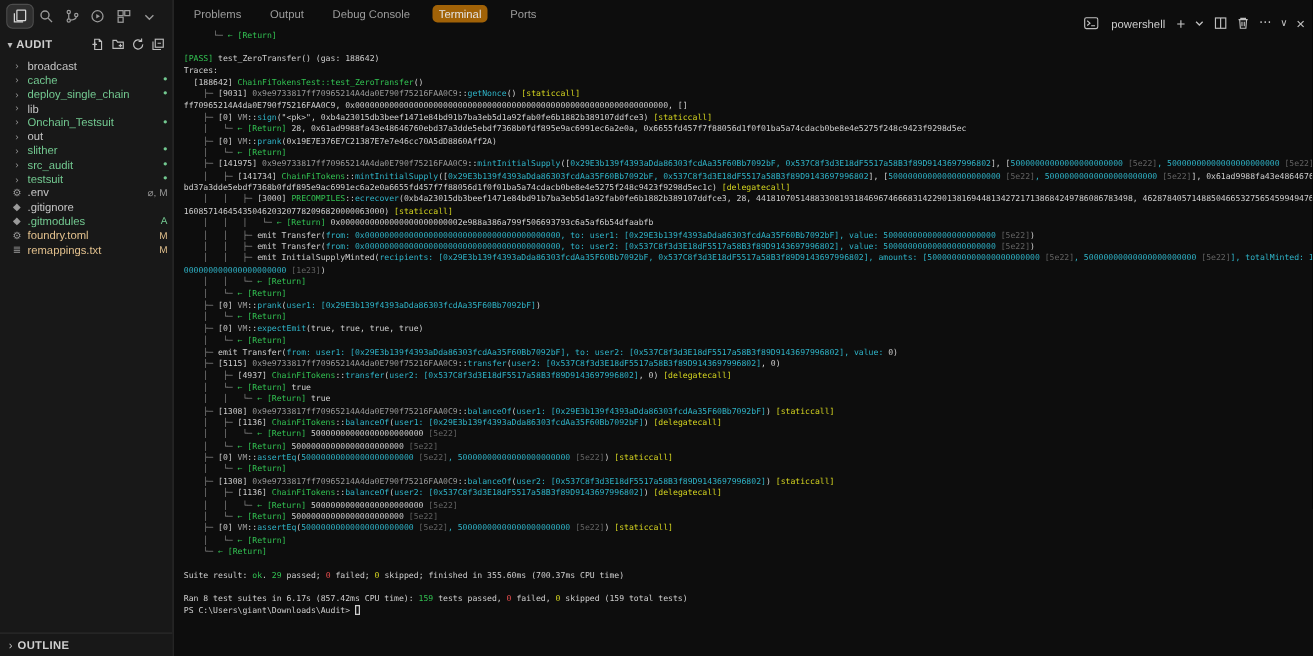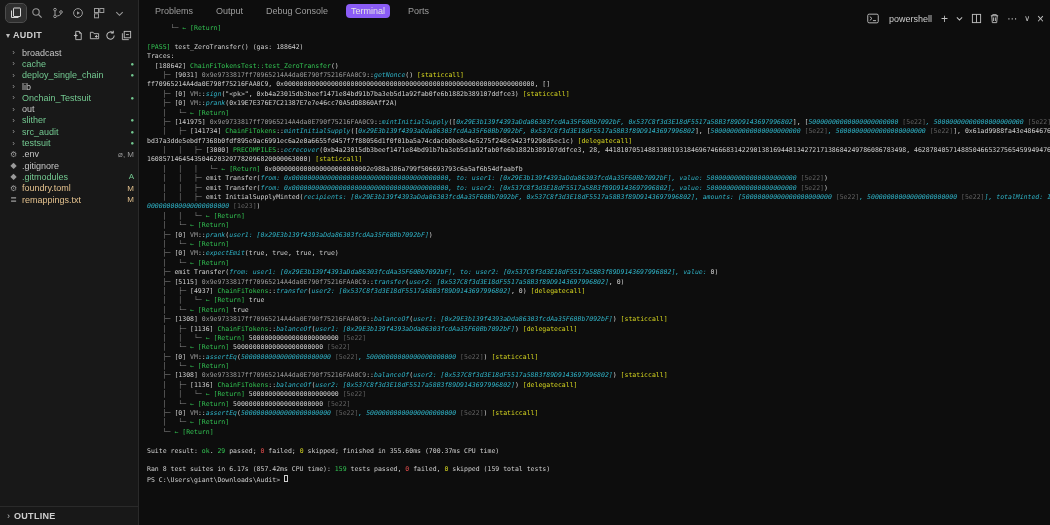--- a/index.html
+++ b/index.html
@@ -40,36 +40,36 @@
                  border-top:1px solid #2a2a2a; display:flex; align-items:center;
                  padding:0 7px; background:#181818; }
   .outline-bar .twist { color:#bdbdbd; font-size:9px; margin-right:4px; }
   .outline-title { color:#cfcfcf; font-size:9px; font-weight:bold; letter-spacing:.3px; }
 
   
   .main { flex:1; display:flex; flex-direction:column; background:#0d0d0d; min-width:0; }
   .panel-bar { height:21px; display:flex; align-items:center; padding:0 6px 0 11px; flex:0 0 auto; }
   .ptabs { display:flex; align-items:flex-end; gap:13px; flex:1; }
   .ptab { font-size:9px; color:#9d9d9d; padding:2px 5px; border-radius:4px; }
-  .ptab.active { color:#e4e4e4; background:#8b5cf6; }
+  .ptab.active { color:#e4e4e4; background:#a16207; }
   .pctrl { display:flex; align-items:center; gap:7px; color:#c0c0c0;margin-top:16px; }
   .pctrl .glyph { font-size:10px; line-height:1; color:#c0c0c0; }
   .shell-label { font-size:9px; color:#cccccc; margin:0 2px 0 3px; }
   .pctrl svg { display:block; }
 
   
   .term { flex:1; padding:3px 0 0 8px; overflow:hidden; }
   .tline { height:9.4px; line-height:9.4px; font-size:6.5px;
            font-family:"DejaVu Sans Mono", monospace; white-space:pre; overflow:hidden; }
   .c-f { color:#cfcfcf; }
   .c-t { color:#8a8a8a; }
   .c-a { color:#9a9a9a; }
   .c-g { color:#32c252; }
   .c-y { color:#d6d620;text-align:right; }
-  .c-c { color:#2fb3c7;font-style:italic; }
+  .c-c { color:#2fb3c7; }
   .c-r { color:#e84e4e; }
   .c-d { color:#616161; }
   .c-cur { display:inline-block; width:4px; height:7.5px; border:1px solid #cfcfcf;
            vertical-align:-1px; }
 </style>
 </head>
 <body>
 
 <div class="app">
 
@@ -263,20 +263,21 @@
 
     <div class="term">
         <div class="tline"><span class="c-t">      └─ </span><span class="c-g">← [Return]</span></div>
         <div class="tline">&nbsp;</div>
         <div class="tline"><span class="c-g">[PASS]</span><span class="c-f"> test_ZeroTransfer() (gas: 188642)</span></div>
         <div class="tline"><span class="c-f">Traces:</span></div>
         <div class="tline"><span class="c-f">  [188642] </span><span class="c-g">ChainFiTokensTest::test_ZeroTransfer</span><span class="c-f">()</span></div>
         <div class="tline"><span class="c-t">    ├─ </span><span class="c-f">[9031] </span><span class="c-a">0x9e9733817ff70965214A4da0E790f75216FAA0C9</span><span class="c-f">::</span><span class="c-c">getNonce</span><span class="c-f">() </span><span class="c-y">[staticcall]</span></div>
         <div class="tline"><span class="c-f">ff70965214A4da0E790f75216FAA0C9, 0x0000000000000000000000000000000000000000000000000000000000000000, []</span></div>
         <div class="tline"><span class="c-t">    ├─ </span><span class="c-f">[0] </span><span class="c-a">VM</span><span class="c-f">::</span><span class="c-c">sign</span><span class="c-f">("&lt;pk&gt;", 0xb4a23015db3beef1471e84bd91b7ba3eb5d1a92fab0fe6b1882b389107ddfce3) </span><span class="c-y">[staticcall]</span></div>
+        <div class="tline"><span class="c-t">    │   └─ </span><span class="c-g">← [Return]</span><span class="c-f"> 28, 0x61ad9988fa43e48646760ebd37a3dde5ebdf7368b0fdf895e9ac6991ec6a2e0a, 0x6655fd457f7f88056d1f0f01ba5a74cdacb0be8e4e5275f248c9423f9298d5ec</span></div>
         <div class="tline"><span class="c-t">    ├─ </span><span class="c-f">[0] </span><span class="c-a">VM</span><span class="c-f">::</span><span class="c-c">prank</span><span class="c-f">(0x19E7E376E7C21387E7e7e46cc70A5dD8860Aff2A)</span></div>
         <div class="tline"><span class="c-t">    │   └─ </span><span class="c-g">← [Return]</span></div>
         <div class="tline"><span class="c-t">    ├─ </span><span class="c-f">[141975] </span><span class="c-a">0x9e9733817ff70965214A4da0E790f75216FAA0C9</span><span class="c-f">::</span><span class="c-c">mintInitialSupply</span><span class="c-f">([</span><span class="c-c">0x29E3b139f4393aDda86303fcdAa35F60Bb7092bF, 0x537C8f3d3E18dF5517a58B3f89D9143697996802</span><span class="c-f">], [</span><span class="c-c">50000000000000000000000 </span><span class="c-d">[5e22]</span><span class="c-c">, 50000000000000000000000 </span><span class="c-d">[5e22]</span></div>
         <div class="tline"><span class="c-t">    │   ├─ </span><span class="c-f">[141734] </span><span class="c-g">ChainFiTokens</span><span class="c-f">::</span><span class="c-c">mintInitialSupply</span><span class="c-f">([</span><span class="c-c">0x29E3b139f4393aDda86303fcdAa35F60Bb7092bF, 0x537C8f3d3E18dF5517a58B3f89D9143697996802</span><span class="c-f">], [</span><span class="c-c">50000000000000000000000 </span><span class="c-d">[5e22]</span><span class="c-c">, 50000000000000000000000 </span><span class="c-d">[5e22]</span><span class="c-f">], 0x61ad9988fa43e48646760e</span></div>
         <div class="tline"><span class="c-f">bd37a3dde5ebdf7368b0fdf895e9ac6991ec6a2e0a6655fd457f7f88056d1f0f01ba5a74cdacb0be8e4e5275f248c9423f9298d5ec1c) </span><span class="c-y">[delegatecall]</span></div>
         <div class="tline"><span class="c-t">    │   │   ├─ </span><span class="c-f">[3000] </span><span class="c-g">PRECOMPILES</span><span class="c-f">::</span><span class="c-c">ecrecover</span><span class="c-f">(0xb4a23015db3beef1471e84bd91b7ba3eb5d1a92fab0fe6b1882b389107ddfce3, 28, 44181070514883308193184696746668314229013816944813427217138684249786086783498, 46287840571488504665327565459949476854</span></div>
         <div class="tline"><span class="c-f">16085714645435046203207782096820000063000) </span><span class="c-y">[staticcall]</span></div>
         <div class="tline"><span class="c-t">    │   │   │   └─ </span><span class="c-g">← [Return]</span><span class="c-f"> 0x0000000000000000000000002e988a386a799f506693793c6a5af6b54dfaabfb</span></div>
         <div class="tline"><span class="c-t">    │   │   ├─ </span><span class="c-f">emit Transfer(</span><span class="c-c">from: 0x0000000000000000000000000000000000000000, to: user1: [0x29E3b139f4393aDda86303fcdAa35F60Bb7092bF], value: 50000000000000000000000 </span><span class="c-d">[5e22]</span><span class="c-f">)</span></div>
         <div class="tline"><span class="c-t">    │   │   ├─ </span><span class="c-f">emit Transfer(</span><span class="c-c">from: 0x0000000000000000000000000000000000000000, to: user2: [0x537C8f3d3E18dF5517a58B3f89D9143697996802], value: 50000000000000000000000 </span><span class="c-d">[5e22]</span><span class="c-f">)</span></div>
@@ -284,22 +285,22 @@
         <div class="tline"><span class="c-c">000000000000000000000 </span><span class="c-d">[1e23]</span><span class="c-f">)</span></div>
         <div class="tline"><span class="c-t">    │   │   └─ </span><span class="c-g">← [Return]</span></div>
         <div class="tline"><span class="c-t">    │   └─ </span><span class="c-g">← [Return]</span></div>
         <div class="tline"><span class="c-t">    ├─ </span><span class="c-f">[0] </span><span class="c-a">VM</span><span class="c-f">::</span><span class="c-c">prank</span><span class="c-f">(</span><span class="c-c">user1: [0x29E3b139f4393aDda86303fcdAa35F60Bb7092bF]</span><span class="c-f">)</span></div>
         <div class="tline"><span class="c-t">    │   └─ </span><span class="c-g">← [Return]</span></div>
         <div class="tline"><span class="c-t">    ├─ </span><span class="c-f">[0] </span><span class="c-a">VM</span><span class="c-f">::</span><span class="c-c">expectEmit</span><span class="c-f">(true, true, true, true)</span></div>
         <div class="tline"><span class="c-t">    │   └─ </span><span class="c-g">← [Return]</span></div>
         <div class="tline"><span class="c-t">    ├─ </span><span class="c-f">emit Transfer(</span><span class="c-c">from: user1: [0x29E3b139f4393aDda86303fcdAa35F60Bb7092bF], to: user2: [0x537C8f3d3E18dF5517a58B3f89D9143697996802], value: </span><span class="c-f">0)</span></div>
         <div class="tline"><span class="c-t">    ├─ </span><span class="c-f">[5115] </span><span class="c-a">0x9e9733817ff70965214A4da0E790f75216FAA0C9</span><span class="c-f">::</span><span class="c-c">transfer</span><span class="c-f">(</span><span class="c-c">user2: [0x537C8f3d3E18dF5517a58B3f89D9143697996802]</span><span class="c-f">, 0)</span></div>
         <div class="tline"><span class="c-t">    │   ├─ </span><span class="c-f">[4937] </span><span class="c-g">ChainFiTokens</span><span class="c-f">::</span><span class="c-c">transfer</span><span class="c-f">(</span><span class="c-c">user2: [0x537C8f3d3E18dF5517a58B3f89D9143697996802]</span><span class="c-f">, 0) </span><span class="c-y">[delegatecall]</span></div>
+        <div class="tline"><span class="c-t">    │   └─ </span><span class="c-g">← [Return]</span><span class="c-f"> true</span></div>
         <div class="tline"><span class="c-t">    │   │   └─ </span><span class="c-g">← [Return]</span><span class="c-f"> true</span></div>
-        <div class="tline"><span class="c-t">    │   └─ </span><span class="c-g">← [Return]</span><span class="c-f"> true</span></div>
         <div class="tline"><span class="c-t">    ├─ </span><span class="c-f">[1308] </span><span class="c-a">0x9e9733817ff70965214A4da0E790f75216FAA0C9</span><span class="c-f">::</span><span class="c-c">balanceOf</span><span class="c-f">(</span><span class="c-c">user1: [0x29E3b139f4393aDda86303fcdAa35F60Bb7092bF]</span><span class="c-f">) </span><span class="c-y">[staticcall]</span></div>
         <div class="tline"><span class="c-t">    │   ├─ </span><span class="c-f">[1136] </span><span class="c-g">ChainFiTokens</span><span class="c-f">::</span><span class="c-c">balanceOf</span><span class="c-f">(</span><span class="c-c">user1: [0x29E3b139f4393aDda86303fcdAa35F60Bb7092bF]</span><span class="c-f">) </span><span class="c-y">[delegatecall]</span></div>
         <div class="tline"><span class="c-t">    │   │   └─ </span><span class="c-g">← [Return]</span><span class="c-f"> 50000000000000000000000 </span><span class="c-d">[5e22]</span></div>
         <div class="tline"><span class="c-t">    │   └─ </span><span class="c-g">← [Return]</span><span class="c-f"> 50000000000000000000000 </span><span class="c-d">[5e22]</span></div>
         <div class="tline"><span class="c-t">    ├─ </span><span class="c-f">[0] </span><span class="c-a">VM</span><span class="c-f">::</span><span class="c-c">assertEq</span><span class="c-f">(</span><span class="c-c">50000000000000000000000 </span><span class="c-d">[5e22]</span><span class="c-c">, 50000000000000000000000 </span><span class="c-d">[5e22]</span><span class="c-f">) </span><span class="c-y">[staticcall]</span></div>
         <div class="tline"><span class="c-t">    │   └─ </span><span class="c-g">← [Return]</span></div>
         <div class="tline"><span class="c-t">    ├─ </span><span class="c-f">[1308] </span><span class="c-a">0x9e9733817ff70965214A4da0E790f75216FAA0C9</span><span class="c-f">::</span><span class="c-c">balanceOf</span><span class="c-f">(</span><span class="c-c">user2: [0x537C8f3d3E18dF5517a58B3f89D9143697996802]</span><span class="c-f">) </span><span class="c-y">[staticcall]</span></div>
         <div class="tline"><span class="c-t">    │   ├─ </span><span class="c-f">[1136] </span><span class="c-g">ChainFiTokens</span><span class="c-f">::</span><span class="c-c">balanceOf</span><span class="c-f">(</span><span class="c-c">user2: [0x537C8f3d3E18dF5517a58B3f89D9143697996802]</span><span class="c-f">) </span><span class="c-y">[delegatecall]</span></div>
         <div class="tline"><span class="c-t">    │   │   └─ </span><span class="c-g">← [Return]</span><span class="c-f"> 50000000000000000000000 </span><span class="c-d">[5e22]</span></div>
         <div class="tline"><span class="c-t">    │   └─ </span><span class="c-g">← [Return]</span><span class="c-f"> 50000000000000000000000 </span><span class="c-d">[5e22]</span></div>

